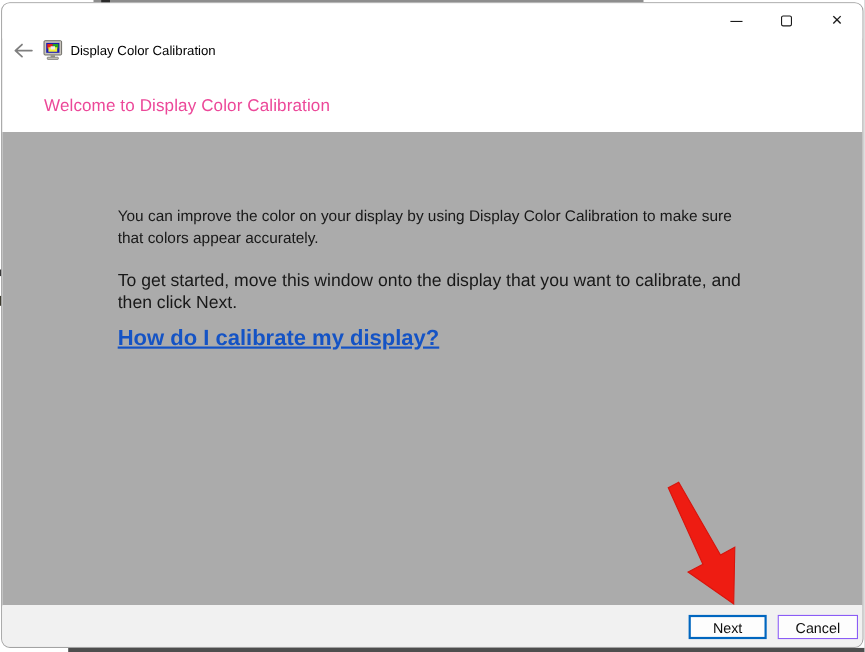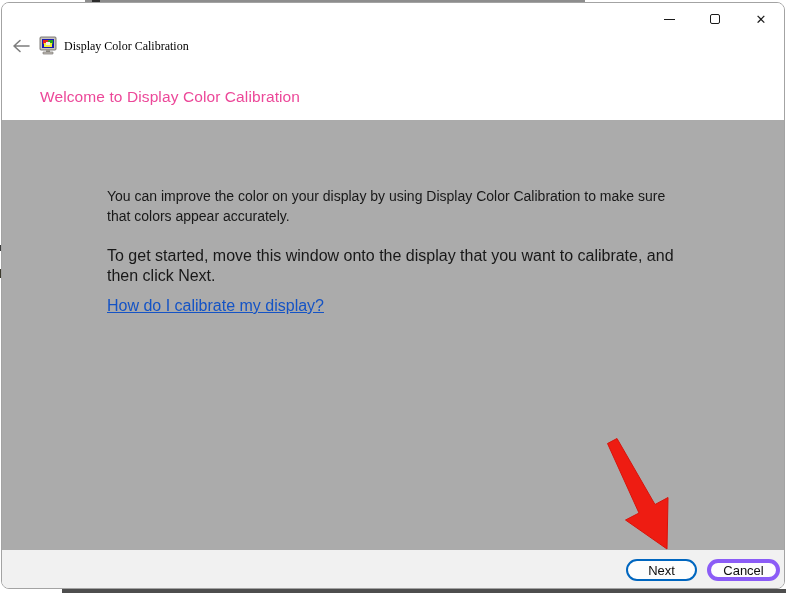--- a/index.html
+++ b/index.html
@@ -51,21 +51,21 @@
     width: 46px; height: 32px;
     display: flex; align-items: center; justify-content: center;
     cursor: default;
   }
   .glyph-min { width: 11px; height: 1px; background: #1a1a1a; }
   .glyph-max { width: 10px; height: 10px; border: 1.2px solid #1a1a1a; border-radius: 2px; background: transparent; }
   .glyph-close { font-size: 13px; color: #1a1a1a; line-height: 1; font-family: "DejaVu Sans", sans-serif; }
 
   
   .navrow {
-    position: absolute; top: 32px; left: 0; right: 0; height: 26px; font-family: Liberation Serif, serif;
+    position: absolute; top: 32px; left: 0; right: 0; height: 26px;
   }
   .back-btn {
     position: absolute; left: 8px; top: 0px; width: 22px; height: 22px;
     display: flex; align-items: center; justify-content: center;
   }
   .app-icon { position: absolute; left: 37px; top: 1px; width: 19px; height: 19px; }
   .app-title {
     position: absolute; left: 62px; top: 4px;
     font-size: 12px; color: #000000;
   }
@@ -86,46 +86,47 @@
   .body-text {
     position: absolute; left: 105px; top: 66px; width: 575px;
     font-size: 14px; line-height: 20px; color: #181818;
   }
   .body-text2 {
     position: absolute; left: 105px; top: 126px; width: 575px;
     font-size: 16px; line-height: 20px; color: #181818;
   }
   .help-link {
     position: absolute; left: 105px; top: 177px;
-    font-size: 16px; color: #1453c5;
+    font-size: 20px; color: #1453c5;
     text-decoration: underline;
     cursor: pointer;
+    font-weight: bold;
   }
 
   
   .footer {
     position: absolute; left: 0; bottom: 0; right: 0; height: 38px;
     background: #f1f1f1;
   }
   .btn {
     position: absolute; top: 9px; height: 22px;
     background: #fdfdfd;
-    border-radius: 11px;
+    border-radius: 0;
     font-size: 13px; color: #0d0d0d;
     display: flex; align-items: center; justify-content: center;
     cursor: default;
     font-family: "Liberation Sans", sans-serif;
   }
   .btn-next {
     left: 624px; width: 71px;
     border: 2px solid #0066bf;
   }
   .btn-cancel {
     left: 705px; width: 73px;
-    border: 4px solid #8b5cf6;
+    border: 1px solid #8b5cf6;
   }
 
   
   .annotation-arrow {
     position: absolute; left: 0; top: 0; width: 786px; height: 593px;
     pointer-events: none;
   }
 </style>
 </head>
 <body>

